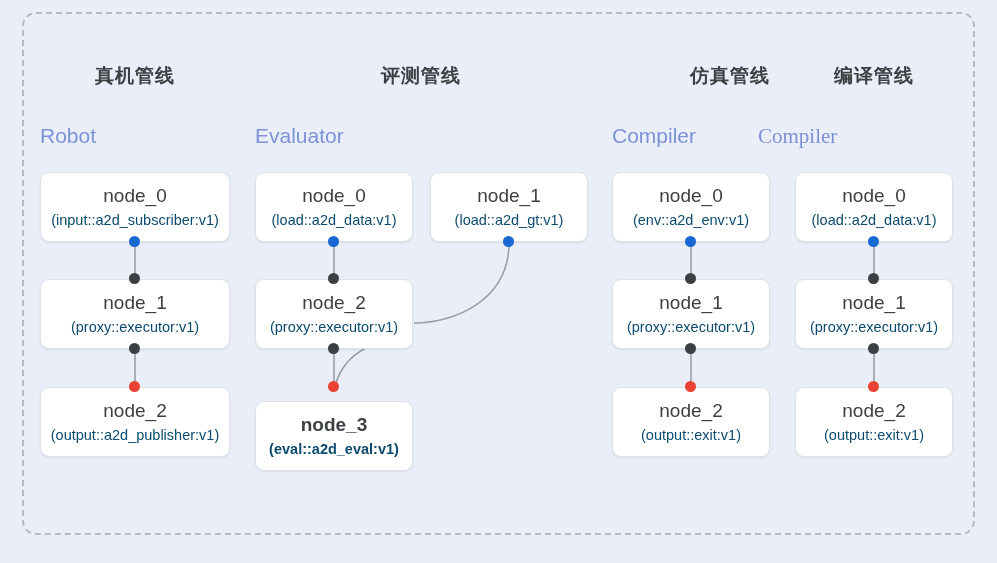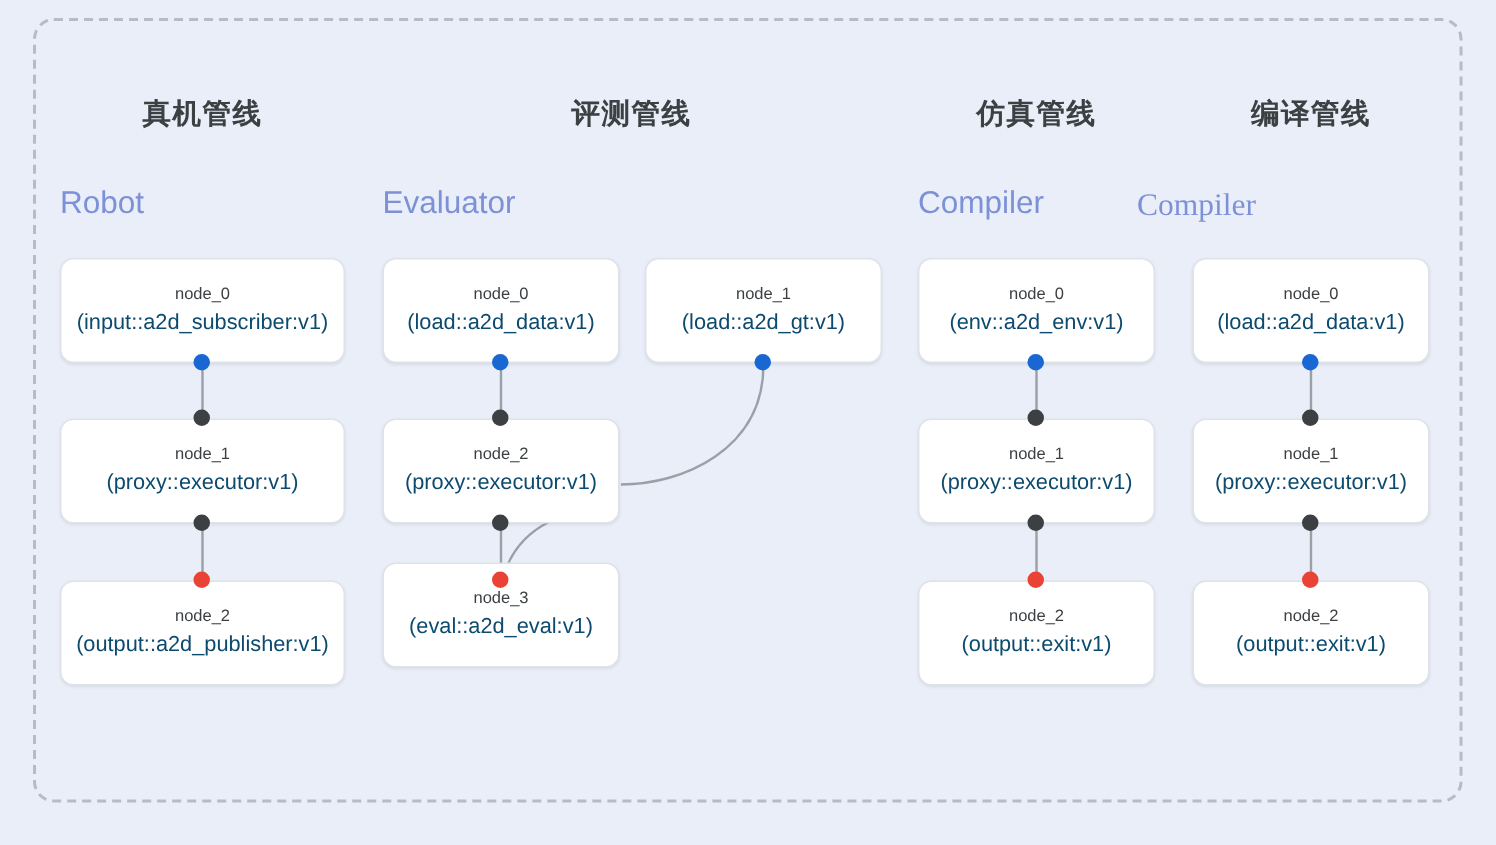--- a/index.html
+++ b/index.html
@@ -65,21 +65,21 @@
     border: 1px solid #dfe3e8;
     border-radius: 9px;
     box-shadow: 0 1px 2px rgba(60,64,67,0.10);
     display: flex;
     flex-direction: column;
     align-items: center;
     justify-content: center;
     line-height: 1.42;
   }
   .node-name {
-    font-size: 11px;
+    font-size: 19px;
     color: #3c4043;
   }
   .node-type {
     font-size: 14.5px;
     color: #0c4a6e;
   }
   .port {
     position: absolute;
     width: 11px;
     height: 11px;
@@ -154,27 +154,27 @@
   </div>
   <div class="port port-in" style="left:503px; top:236px;"></div>
 
   <div class="node" style="left:255px; top:279px; width:158px; height:70px;">
     <span class="node-name">node_2</span>
     <span class="node-type">(proxy::executor:v1)</span>
   </div>
   <div class="port port-mid" style="left:328px; top:273px;"></div>
   <div class="port port-mid" style="left:328px; top:343px;"></div>
 
-  <div class="node" style="left:255px; top:375px; width:158px; height:70px;">
+  <div class="node" style="left:255px; top:401px; width:158px; height:70px;font-weight:bold;">
     <span class="node-name">node_3</span>
     <span class="node-type">(eval::a2d_eval:v1)</span>
   </div>
   <div class="port port-out" style="left:328px; top:381px;"></div>
 
-  <div class="col-title" style="left:612px; top:63px; width:158px;">仿真管线</div>
+  <div class="col-title" style="left:612px; top:63px; width:158px;text-align:right;">仿真管线</div>
   <div class="col-subtitle" style="left:612px; top:124px; width:158px;">Compiler</div>
 
   <div class="node" style="left:612px; top:172px; width:158px; height:70px;">
     <span class="node-name">node_0</span>
     <span class="node-type">(env::a2d_env:v1)</span>
   </div>
   <div class="port port-in" style="left:685px; top:236px;"></div>
 
   <div class="node" style="left:612px; top:279px; width:158px; height:70px;">
     <span class="node-name">node_1</span>

